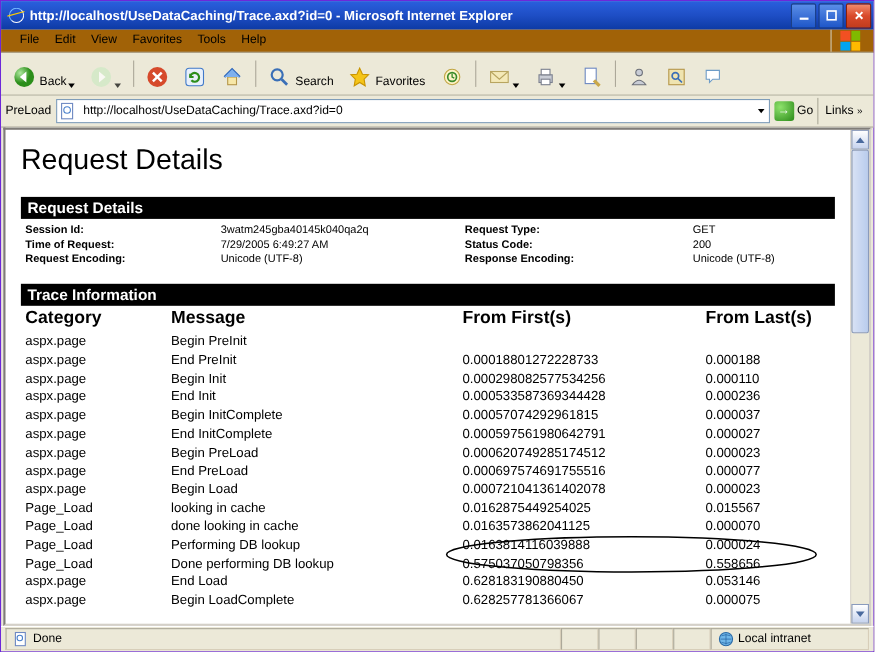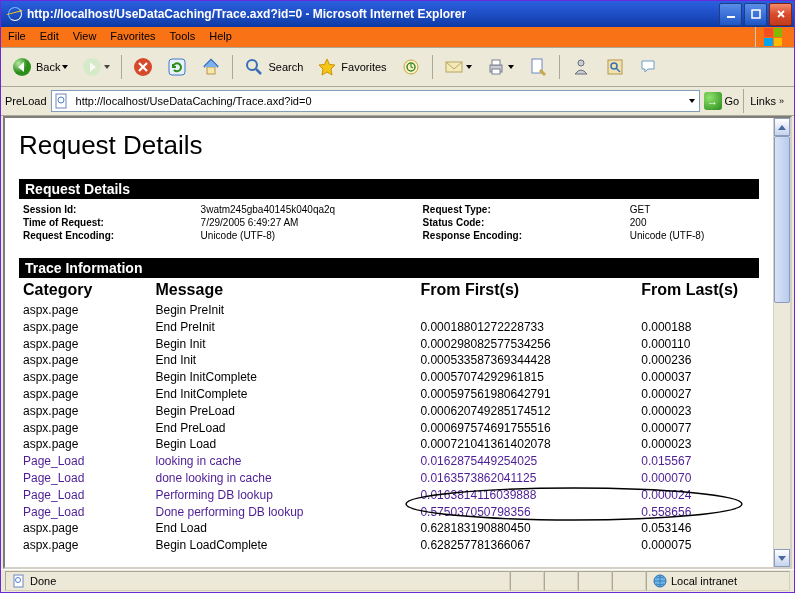--- a/index.html
+++ b/index.html
@@ -6,31 +6,31 @@
   .window { width:795px; height:593px; box-sizing:border-box; border:1px solid #6d28d9; display:flex; flex-direction:column; background:#ece9d8; position:relative;}
   .titlebar { height:26px; background:linear-gradient(to bottom,#2a5fdd 0%,#1e4ec5 50%,#0d3aa4 100%); display:flex; align-items:center; padding:0 2px 0 6px; color:#fff;}
   .titlebar .ie-logo { width:16px; height:16px; margin-right:4px; display:flex; align-items:center; justify-content:center;}
   .titlebar .ie-logo span { width:12px; height:12px; border:1.5px solid #fff; border-left-color:#77b8ff; border-top-color:#77b8ff; border-radius:50%; display:block; position:relative;}
   .titlebar .ie-logo span::after{content:"";position:absolute;top:4px;left:-2px;width:16px;height:4px;border-top:1.5px solid #fc0; transform:rotate(-15deg);}
   .titlebar .title { flex:1; font-weight:bold; font-size:12px; overflow:hidden; white-space:nowrap;}
   .win-btns { display:flex; gap:2px;}
   .win-btns .wb { width:21px; height:21px; display:flex; align-items:center; justify-content:center; border-radius:2px; font-weight:bold; color:#fff; font-size:11px;}
   .wb.min,.wb.max{background:linear-gradient(to bottom,#5b8ee7,#1e56c8); border:1px solid #1b3f85;}
   .wb.close{background:linear-gradient(to bottom,#f28c6e,#d94a2b,#c13c1d); border:1px solid #8a1f0a;}
-  .menubar { height:20px; background:#f97316; border-bottom:1px solid #aca899; display:flex; align-items:stretch; padding:0 0; position:relative;}
+  .menubar { height:20px; background:#a16207; border-bottom:1px solid #aca899; display:flex; align-items:stretch; padding:0 10px; position:relative;}
   .menubar .menu { padding:3px 7px 0 7px;}
   .win-flag{position:absolute; right:4px; top:0; bottom:0; width:34px; display:flex; align-items:center; justify-content:center; border-left:1px solid #d0c8b4;}
   .win-flag div{width:18px;height:18px;display:grid;grid-template-columns:1fr 1fr;grid-template-rows:1fr 1fr;gap:1px;}
   .win-flag div span:nth-child(1){background:#f25022;}
   .win-flag div span:nth-child(2){background:#7fba00;}
   .win-flag div span:nth-child(3){background:#00a4ef;}
   .win-flag div span:nth-child(4){background:#ffb900;}
 
   .toolbar { height:34px; background:#ece9d8; border-bottom:1px solid #aca899; display:flex; align-items:center; padding:2px 6px; gap:4px;}
-  .tbtn { height:26px; display:flex; align-items:center; padding:0 4px; border:1px solid transparent; border-radius:3px;}
+  .tbtn { height:26px; display:flex; align-items:flex-end; padding:0 4px; border:1px solid transparent; border-radius:3px;}
   .tbtn svg,.tbtn .ic{width:20px;height:20px;}
   .tbtn .lbl{margin-left:4px; font-size:11px;}
   .divider{width:1px;height:24px;background:#aca899;margin:0 2px;}
   .drop{width:0;height:0;border-left:3px solid transparent;border-right:3px solid transparent;border-top:4px solid #000;margin-left:2px;}
 
   .addrbar { height:24px; background:#ece9d8; border-bottom:1px solid #aca899; display:flex; align-items:center; padding:2px 4px;}
   .addrbar .addr-lbl{margin-right:4px;}
   .urlfield{flex:1; display:flex; align-items:center; background:#fff; border:1px solid #7f9db9; height:20px; padding:0 2px;}
   .urlfield .page-icon{width:16px;height:16px;margin-right:4px;display:flex;align-items:center;justify-content:center;}
   .urlfield input{flex:1;border:none;outline:none;font-size:11px; font-family:inherit; height:16px;}
@@ -46,21 +46,21 @@
   .sec-hdr{background:#000;color:#fff;font-weight:bold;font-size:14px;padding:2px 6px;}
   .kv{display:flex;flex-wrap:wrap;font-size:10px;padding:4px 0 16px 0;}
   .kv .row{display:flex;width:100%;}
   .kv .cell{box-sizing:border-box;padding:1px 4px;}
   .kv .c1{width:24%;font-weight:bold;}
   .kv .c2{width:30%;}
   .kv .c3{width:28%;font-weight:bold;}
   .kv .c4{width:18%;}
   .trace-hdr{display:flex;font-weight:bold;font-size:16px;padding:3px 0;}
   .trace-row{display:flex;font-size:12px;line-height:1.4;}
-  .trace-row.hl{color:#4c1d95;}
+  .trace-row.hl{color:#000000;}
   .tc1{width:18%;padding-left:4px;}
   .tc2{width:36%;}
   .tc3{width:30%;}
   .tc4{width:16%;}
   .annot{position:absolute;pointer-events:none;}
   .annot svg{overflow:visible;}
   .vscroll{width:16px;background:#ece9d8;border-left:1px solid #d4d0c8;display:flex;flex-direction:column;}
   .vscroll .sbtn{height:16px;background:linear-gradient(#fff,#c6d3ee);border:1px solid #8a9bbd;display:flex;align-items:center;justify-content:center;}
   .vscroll .track{flex:1;background:#ece9d8;position:relative;}
   .vscroll .thumb{position:absolute;left:0;right:0;top:0;height:40%;background:linear-gradient(to right,#d8e2f5,#b9cced);border:1px solid #8a9bbd;border-radius:2px;}

